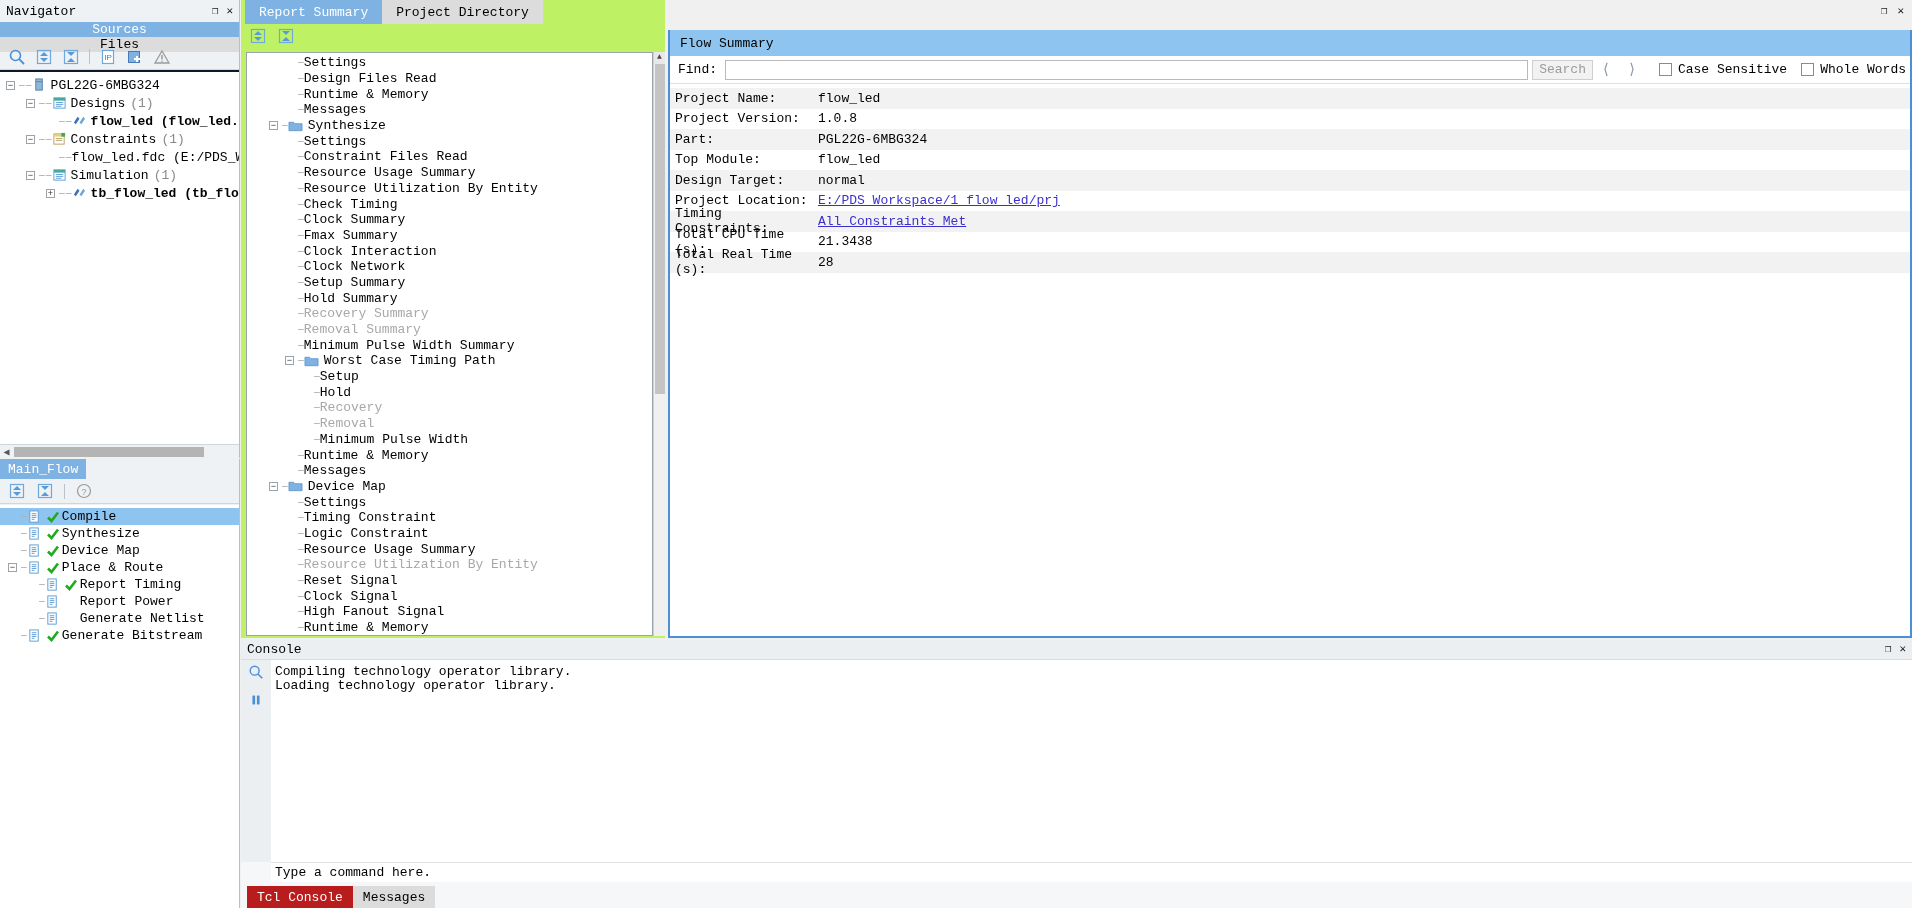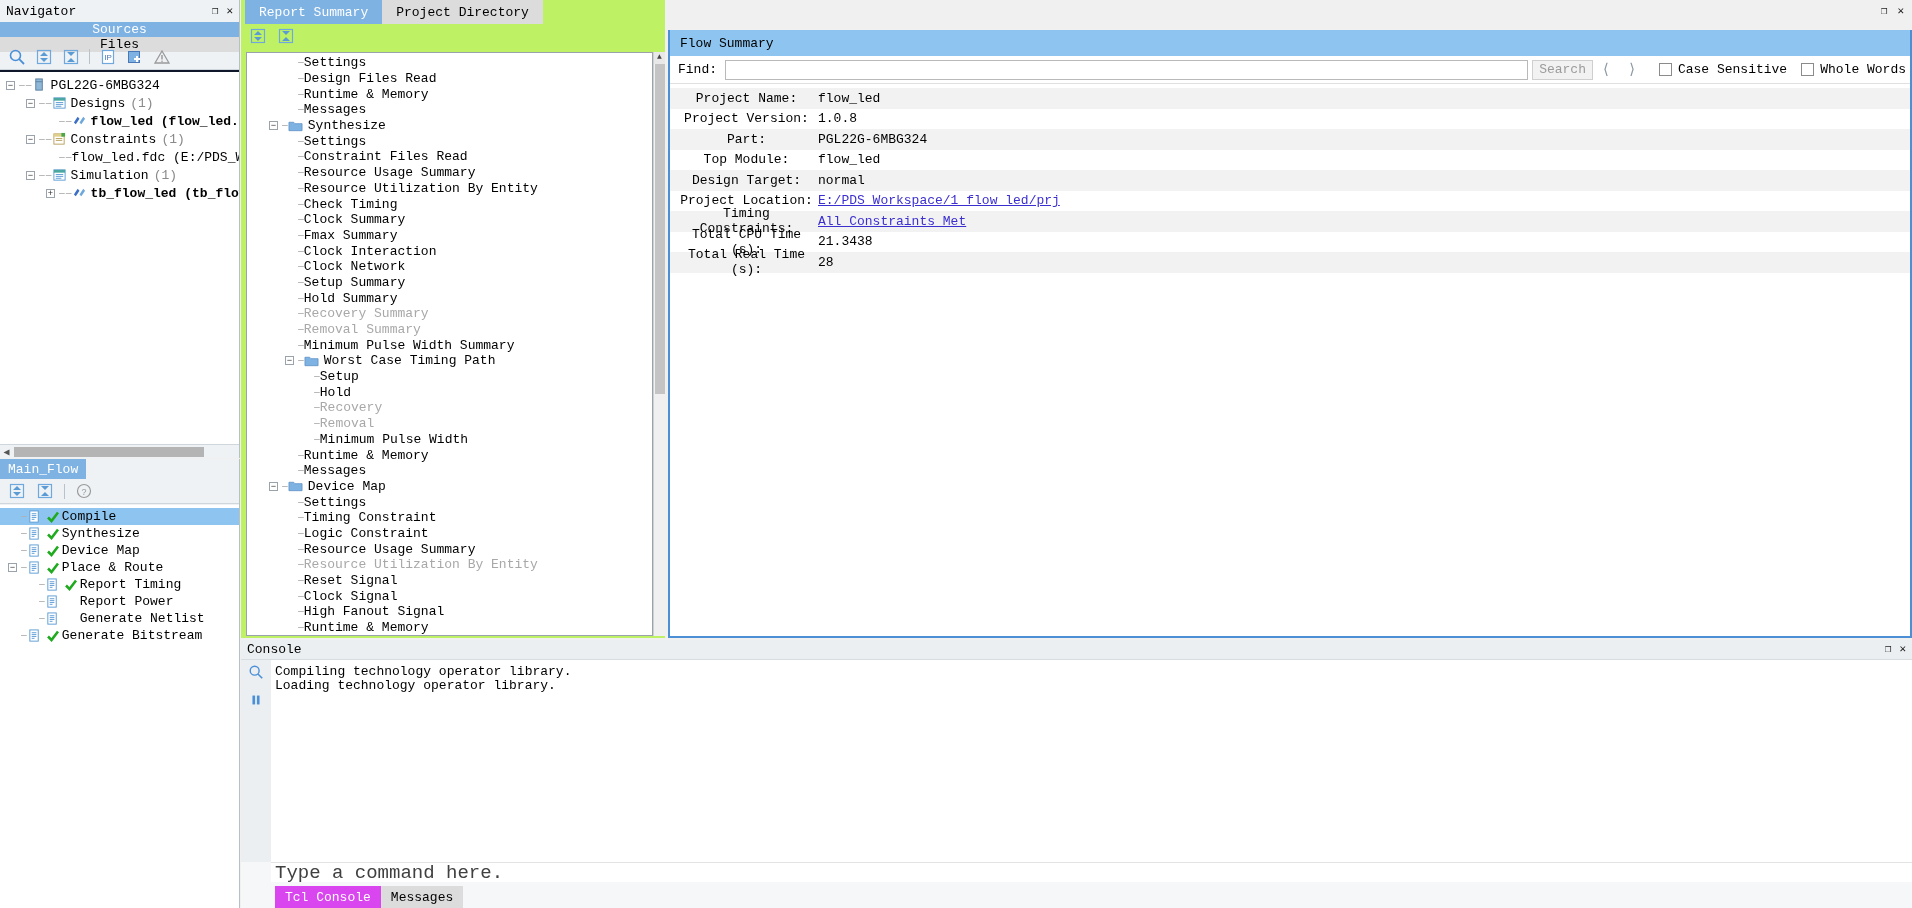--- a/index.html
+++ b/index.html
@@ -126,47 +126,47 @@
     flex: 1; height: 20px; border: 1px solid #b9b9b9; background: #fff;
     font-family: inherit; font-size: 13px; padding: 0 4px; outline: none; min-width: 0;
   }
   .search-btn {
     height: 20px; min-width: 56px; border: 1px solid #cfcfcf; background: #f2f2f2;
     color: #9b9b9b; font-size: 13px; font-family: inherit; margin-left: 4px; cursor: pointer;
   }
   .navarrow { width: 26px; text-align: center; color: #8d9aa6; font-size: 15px; cursor: pointer; }
   .cbox { display: flex; align-items: center; gap: 6px; margin-left: 14px; font-size: 13px; }
   .cbox .box { width: 13px; height: 13px; border: 1px solid #8b8b8b; background: #fff; cursor:pointer; }
-  .summary { padding: 4px 0 0 0; text-align: center; }
+  .summary { padding: 4px 0 0 0; }
   .srow { display: flex; height: 20.5px; align-items: center; font-size: 13px; }
   .srow:nth-child(odd) { background: #f2f2f2; }
   .srow .k { width: 148px; padding-left: 5px; flex: none; }
   .srow .v { }
   .srow .v a { color: #3b2fd0; text-decoration: underline; }
 
   
   #console {
     position: absolute; left: 241px; top: 640px; right: 0; bottom: 0; background: #f6f7f8;
   }
   .con-title { height: 20px; display: flex; align-items: center; padding-left: 6px;
                font-size: 13px; background: #eceff1; border-bottom: 1px solid #d8dde1; }
   .con-body { position: absolute; top: 20px; left: 0; right: 0; bottom: 46px; display: flex; background:#fff; }
   .con-gutter { width: 30px; background: #eceff1; display: flex; flex-direction: column;
                 align-items: center; padding-top: 4px; gap: 12px; }
   .con-lines { flex: 1; padding: 4px 0 0 4px; background: #fff; }
   .con-line { height: 14px; font-size: 13px; white-space: nowrap; }
   .con-input {
     position: absolute; left: 30px; right: 0; bottom: 26px; height: 20px;
     border: none; border-top: 1px solid #e3e3e3; background: #fff; padding-left: 4px;
-    font-family: inherit; font-size: 19px; color: #404040; display:flex; align-items:center;
+    font-family: inherit; font-size: 13px; color: #000000; display:flex; align-items:center;
   }
   .con-tabs { position: absolute; left: 0; bottom: 0; height: 22px; display: flex; padding-left: 6px; }
   .con-tab { padding: 0 10px; display: flex; align-items: center; font-size: 13px;
              background: #dcdcdc; cursor: pointer; }
-  .con-tab.active { background: #d946ef; color: #fff; margin-left: 28px; }
+  .con-tab.active { background: #b91c1c; color: #fff; }
 
   .topright {
     position: absolute; right: 0; top: 0; height: 22px; display: flex;
     align-items: center; gap: 10px; padding-right: 8px; font-size: 12px; color: #333;
   }
 </style>
 </head>
 <body>
 
 <div class="app">

